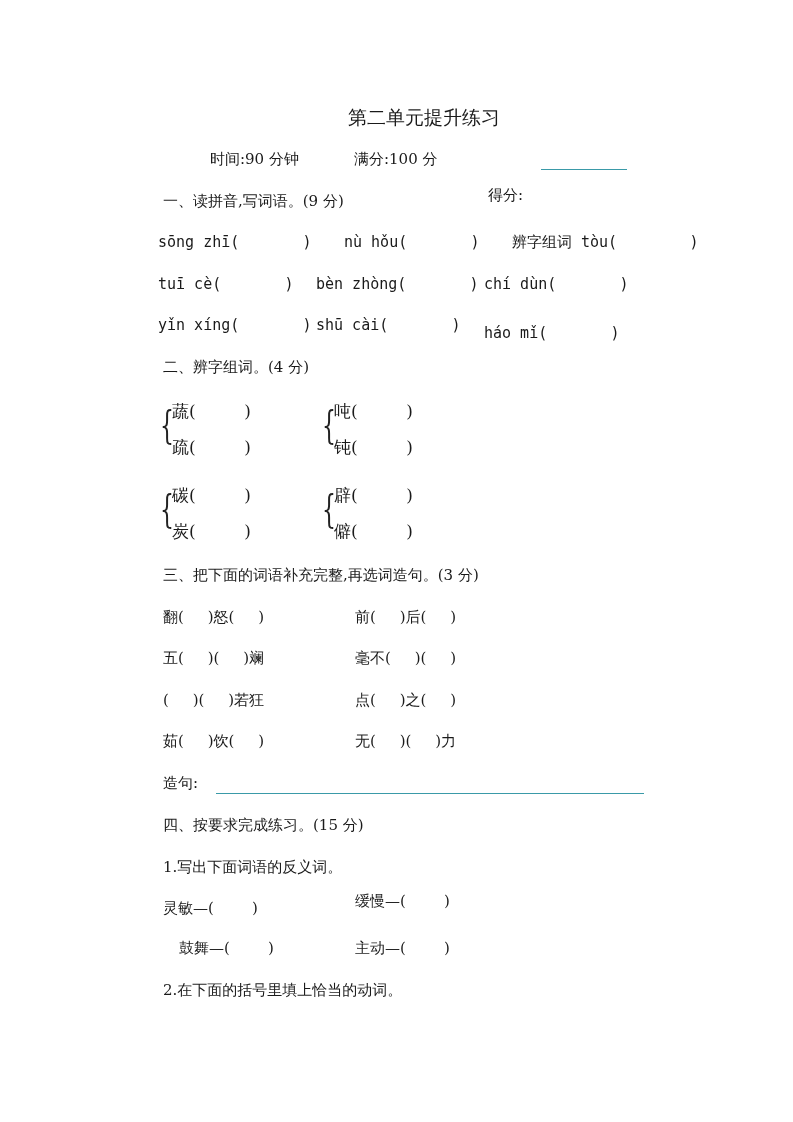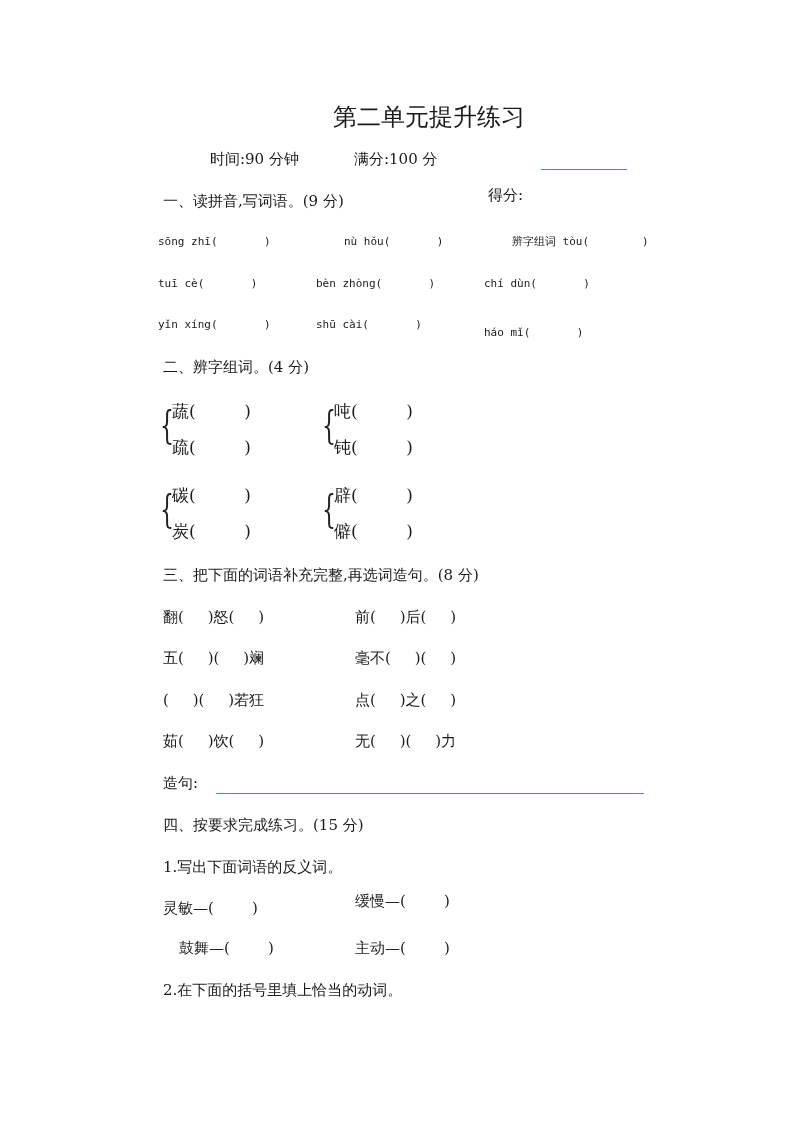--- a/index.html
+++ b/index.html
@@ -1,29 +1,29 @@
 <!DOCTYPE html>
 <html><head>
 <meta charset="utf-8">
 <style>
   html, body { margin: 0; padding: 0; background: #ffffff; }
   body { width: 793px; height: 1122px; position: relative; overflow: hidden;
          font-family: "DejaVu Serif", "Liberation Serif", serif; color: #1a1a1a; }
   .ln { position: absolute; white-space: pre; font-size: 15px; line-height: 22px; }
-  .pin { font-family: "DejaVu Sans Mono", "Liberation Mono", monospace; font-size: 11px; }
+  .pin { font-family: "DejaVu Sans Mono", "Liberation Mono", monospace; font-size: 15px; }
   .uline { position: absolute; height: 1px; background: #3a9aa8; }
   .brace { position: absolute; font-size: 40px; line-height: 40px; font-weight: 200;
            transform: scaleX(0.55); transform-origin: left center; color: #222; }
   .pair { position: absolute; }
   .pair .row { position: absolute; left: 12px; white-space: pre; font-size: 17px; line-height: 22px; }
 </style>
 </head>
 <body>
 
-<div class="ln" style="left:333px; top:106px; font-size:24px;">第二单元提升练习</div>
+<div class="ln" style="left:348px; top:106px; font-size:19px;">第二单元提升练习</div>
 
 <div class="ln" style="left:210px; top:148px;">时间:90 分钟</div>
 <div class="ln" style="left:354px; top:148px;">满分:100 分</div>
 <div class="ln" style="left:488px; top:148px;margin-top:36px;">得分:</div>
 <div class="uline" style="left:541px; top:169px; width:86px;"></div>
 
 <div class="ln" style="left:163px; top:190px;">一、读拼音,写词语。(9 分)</div>
 <div class="ln pin" style="left:158px; top:231px;">sōng zhī(       )</div>
 <div class="ln pin" style="left:344px; top:231px;">nù hǒu(       )</div>
 <div class="ln pin" style="left:512px; top:231px;">辨字组词 tòu(        )</div>
@@ -50,21 +50,21 @@
   <span class="brace" style="left:0; top:4px;">{</span>
   <span class="row" style="top:0;">碳(         )</span>
   <span class="row" style="top:36px;">炭(         )</span>
 </div>
 <div class="pair" style="left:322px; top:484px;">
   <span class="brace" style="left:0; top:4px;">{</span>
   <span class="row" style="top:0;">辟(         )</span>
   <span class="row" style="top:36px;">僻(         )</span>
 </div>
 
-<div class="ln" style="left:163px; top:564px;">三、把下面的词语补充完整,再选词造句。(8 分)</div>
+<div class="ln" style="left:163px; top:564px;">三、把下面的词语补充完整,再选词造句。(3 分)</div>
 <div class="ln" style="left:163px; top:606px;">翻(     )怒(     )</div>
 <div class="ln" style="left:355px; top:606px;">前(     )后(     )</div>
 <div class="ln" style="left:163px; top:647px;">五(     )(     )斓</div>
 <div class="ln" style="left:355px; top:647px;">毫不(     )(     )</div>
 <div class="ln" style="left:163px; top:689px;">(     )(     )若狂</div>
 <div class="ln" style="left:355px; top:689px;">点(     )之(     )</div>
 <div class="ln" style="left:163px; top:730px;">茹(     )饮(     )</div>
 <div class="ln" style="left:355px; top:730px;">无(     )(     )力</div>
 <div class="ln" style="left:163px; top:772px;">造句:</div>
 <div class="uline" style="left:216px; top:793px; width:428px;"></div>

